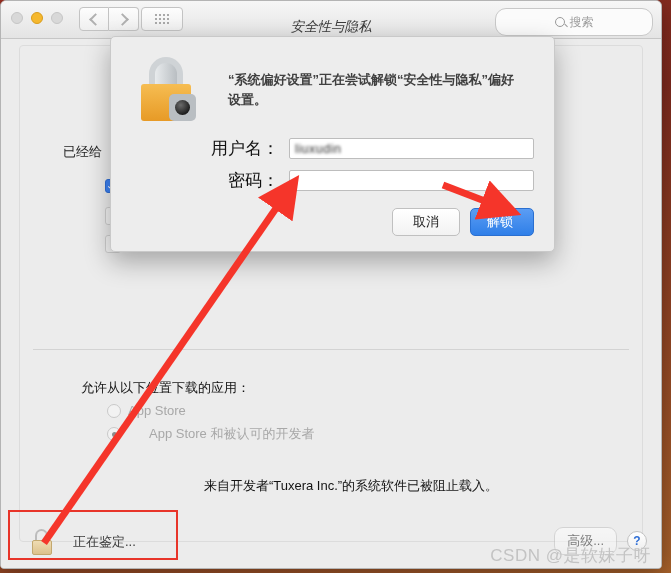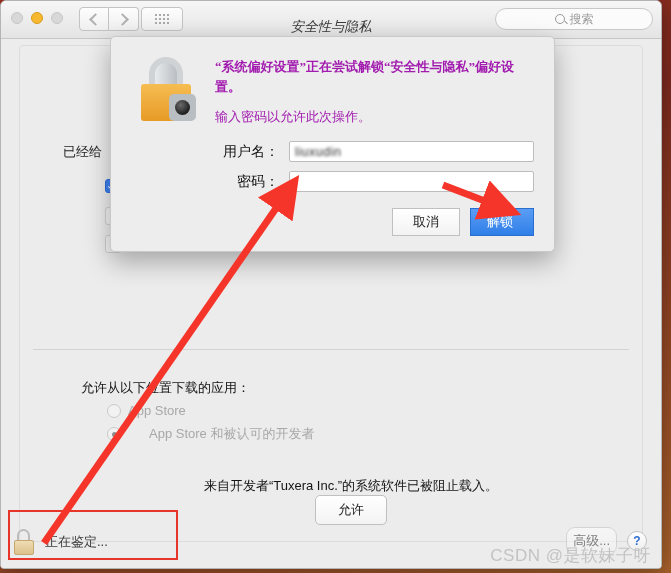--- a/index.html
+++ b/index.html
@@ -104,21 +104,21 @@
     left: 0; right: 0; top: 17px;
     text-align: center;
     font-size: 13.5px;
     color: #3b3b3b;
     font-style: italic;
   }
 
   .searchbox {
     position: absolute;
     right: 8px; top: 7px;
-    width: 158px; height: 22px;
+    width: 158px; height: 28px;
     background: #fbfbfb;
     border: 1px solid #c8c8c8;
     border-radius: 11px;
     box-sizing: border-box;
     display: flex; align-items: center; justify-content: center;
     gap: 5px;
   }
   .searchbox .mag {
     width: 8px; height: 8px;
     border: 1.4px solid #9a9a9a;
@@ -251,24 +251,24 @@
     font-size: 13px;
     color: #1c1c1c;
     padding: 4px 18px;
     font-family: inherit;
   }
   .allow-btn { padding: 5px 22px; }
 
   
   .lockbar {
     position: absolute;
-    left: 12px; bottom: 14px;
+    left: 30px; bottom: 14px;
     display: flex;
     align-items: center;
-    gap: 10px;
+    gap: 20px;
   }
   .lock-open {
     width: 22px; height: 26px;
     position: relative;
     flex: none;
   }
   .lock-open .shackle {
     position: absolute;
     left: 4px; top: 0;
     width: 13px; height: 13px;
@@ -295,21 +295,21 @@
     border: 2px solid #e8352a;
     box-sizing: border-box;
     pointer-events: none;
   }
 
   .bottom-right {
     position: absolute;
     right: 14px; bottom: 14px;
     display: flex; align-items: center; gap: 10px;
   }
-  .adv-btn { padding: 4px 6px; opacity: .55; border-radius: 9px; }
+  .adv-btn { padding: 4px 12px; opacity: .55; border-radius: 9px; }
   .help-btn {
     width: 20px; height: 20px;
     border-radius: 50%;
     background: linear-gradient(#ffffff, #efefef);
     border: 1px solid #c2c2c2;
     color: #2f6fd6;
     font-size: 12px;
     font-weight: bold;
     display: flex; align-items: center; justify-content: center;
     box-sizing: border-box;
@@ -373,41 +373,40 @@
   .lock-icon .gear::after {
     content: "";
     position: absolute;
     left: 6px; top: 6px;
     width: 15px; height: 15px;
     border-radius: 50%;
     background: radial-gradient(circle at 38% 34%, #6b6b6b, #1e1e1e 70%);
   }
   .dlg-msg { padding-top: 2px; }
   .dlg-msg p {
-    margin: 0;
+    margin: 13px;
     font-size: 13px;
-    color: #a21caf;
+    color: #404040;
     line-height: 1.55;
-    font-family: Liberation Serif, serif;
   }
   .dlg-msg p.bold { font-weight: bold; }
   .dlg-msg p.sub { margin-top: 10px; }
 
   .dlg-form {
     margin-top: 14px;
     padding: 0 20px 0 0;
   }
   .frow {
     display: flex;
     align-items: center;
     justify-content: flex-end;
     margin-bottom: 9px;
   }
   .flabel {
-    font-size: 14px;
+    font-size: 17px;
     color: #111;
     margin-right: 10px;
   }
   .finput {
     width: 245px;
     height: 21px;
     background: #fff;
     border: 1px solid #bdbdbd;
     border-radius: 2px;
     box-sizing: border-box;
@@ -425,21 +424,21 @@
     letter-spacing: .5px;
   }
   .dlg-actions {
     display: flex;
     justify-content: flex-end;
     gap: 10px;
     padding: 7px 20px 0 0;
   }
   .dlg-btn {
     font-size: 13px;
-    border-radius: 0;
+    border-radius: 5px;
     padding: 4px 20px;
     font-family: inherit;
     border: 1px solid #c0c0c0;
     background: linear-gradient(#ffffff, #f2f2f2);
     color: #1b1b1b;
   }
   .dlg-btn.primary {
     background: linear-gradient(#5b9df4, #2f7fe8);
     border-color: #2a6fd0;
     color: #fff;
@@ -519,21 +518,20 @@
         <span class="radio"></span>
         <span>App Store</span>
       </div>
       <div class="radio-row r2">
         <span class="radio on"></span>
         <span>App Store 和被认可的开发者</span>
       </div>
 
       <div class="dev-row">
         <span class="dev-text">来自开发者“Tuxera Inc.”的系统软件已被阻止载入。</span>
-        <button class="btn allow-btn">允许</button>
       </div>
 
       <div class="lockbar">
         <span class="lock-open">
           <span class="shackle"></span>
             <span class="body"></span>
         </span>
         <span class="lock-status">正在鉴定...</span>
       </div>
 
@@ -548,21 +546,20 @@
 
   <div class="dialog">
     <div class="dlg-top">
       <span class="lock-icon">
         <span class="sh"></span>
           <span class="bd"></span>
           <span class="gear"></span>
       </span>
       <div class="dlg-msg">
         <p class="bold">“系统偏好设置”正在尝试解锁“安全性与隐私”偏好设置。</p>
-        <p class="sub">输入密码以允许此次操作。</p>
       </div>
     </div>
 
     <div class="dlg-form">
       <div class="frow">
         <span class="flabel">用户名：</span>
         <span class="finput">
           <span class="redacted">liuxudin</span>
         </span>
       </div>

